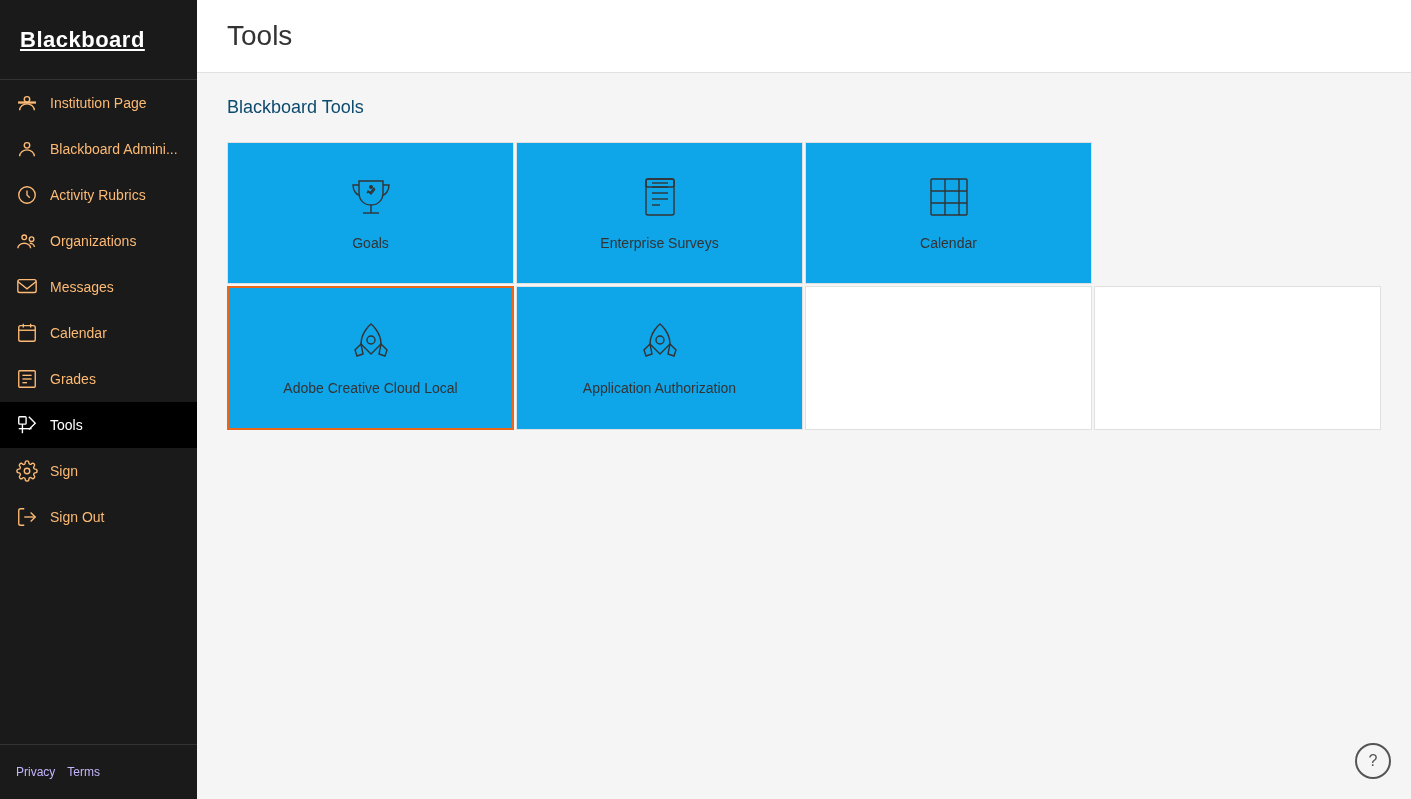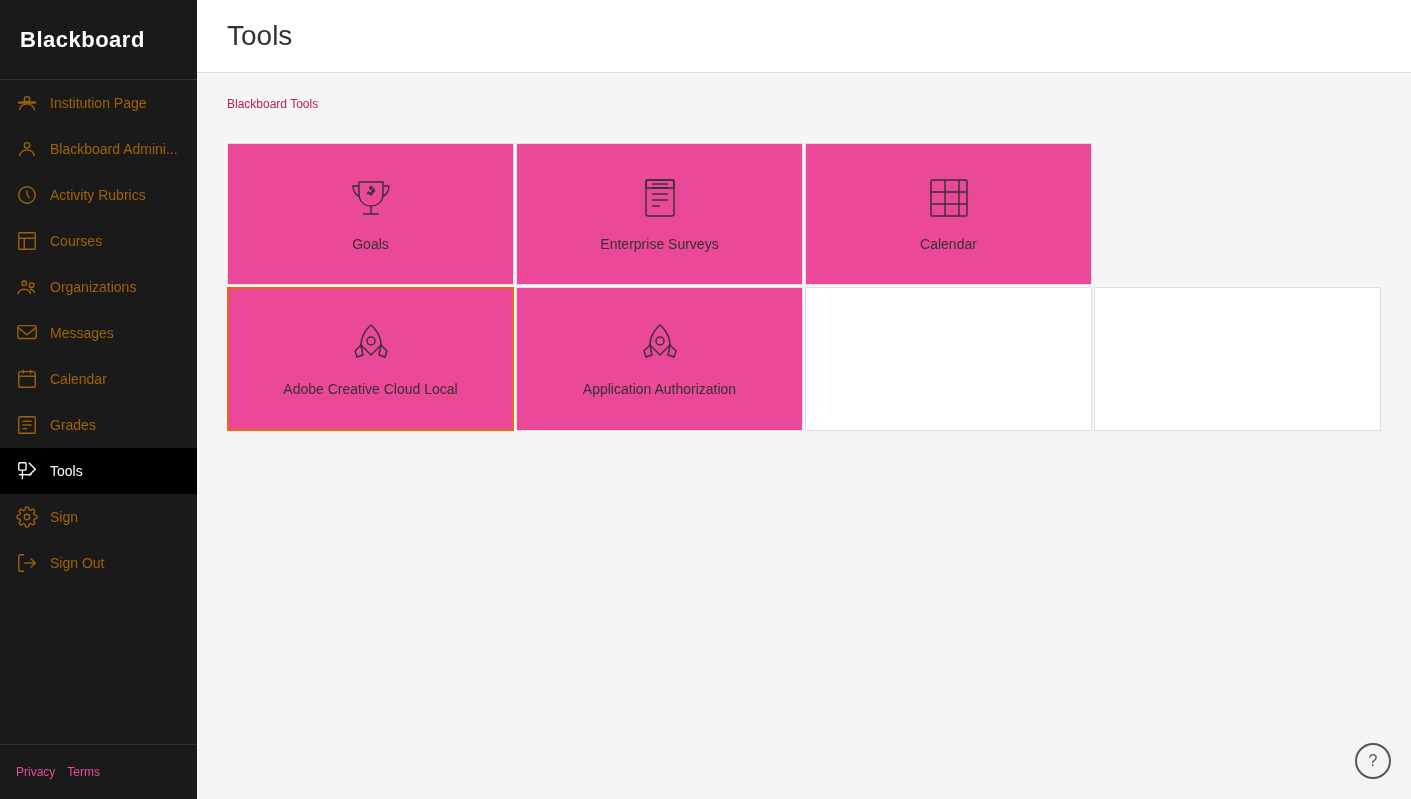--- a/index.html
+++ b/index.html
@@ -14,37 +14,38 @@
       display: flex;
       flex-direction: column;
       height: 100%;
     }
     .sidebar-logo {
       padding: 24px 20px;
       border-bottom: 1px solid #333;
       min-height: 80px;
       display: flex;
       align-items: center;
+      text-decoration: underline;
     }
     .sidebar-logo-text {
       font-size: 22px;
       font-weight: bold;
       color: #fff;
       letter-spacing: 0.5px;
     }
     .sidebar-nav {
       flex: 1;
       overflow-y: auto;
     }
     .sidebar-item {
       display: flex;
       align-items: center;
       padding: 12px 16px;
       cursor: pointer;
-      color: #a16207;
+      color: #fdba74;
       font-size: 14px;
       gap: 12px;
       text-decoration: none;
     }
     .sidebar-item.active {
       background: #000;
       color: #fff;
     }
     .sidebar-item svg {
       width: 22px;
@@ -57,21 +58,21 @@
     .sidebar-footer {
       padding: 12px 0;
       border-top: 1px solid #333;
     }
     .sidebar-footer-links {
       display: flex;
       gap: 12px;
       padding: 8px 16px;
     }
     .sidebar-footer-links a {
-      color: #ec4899;
+      color: #c4b5fd;
       font-size: 12px;
       text-decoration: none;
     }
 
     
     .main {
       flex: 1;
       display: flex;
       flex-direction: column;
       background: #fff;
@@ -86,38 +87,38 @@
       font-size: 28px;
       font-weight: 300;
       color: #333;
     }
     .main-content {
       padding: 24px 30px;
       flex: 1;
       background: #f5f5f5;
     }
     .section-title {
-      font-size: 12px;
-      color: #be185d;
-      margin-bottom: 32px;
+      font-size: 18px;
+      color: #0c4a6e;
+      margin-bottom: 24px;
       font-weight: normal;
     }
     .tools-grid {
       display: grid;
       grid-template-columns: repeat(4, 1fr);
       gap: 2px;
       margin-bottom: 2px;
     }
     .tools-grid-row2 {
       display: grid;
       grid-template-columns: repeat(4, 1fr);
       gap: 2px;
     }
     .tool-card {
-      background: #ec4899;
+      background: #0ea5e9;
       border: 1px solid #e0e0e0;
       display: flex;
       flex-direction: column;
       align-items: center;
       justify-content: center;
       padding: 30px 16px 32px;
       cursor: pointer;
       min-height: 140px;
       gap: 14px;
     }
@@ -188,28 +189,20 @@
     </div>
 
     <div class="sidebar-item">
       <svg viewBox="0 0 24 24">
           <circle cx="12" cy="12" r="9"></circle>
           <path d="M12 7v5l3 3"></path>
         </svg>
       <span>Activity Rubrics</span>
     </div>
 
-    <div class="sidebar-item">
-      <svg viewBox="0 0 24 24">
-          <rect x="3" y="3" width="18" height="18" rx="1"></rect>
-          <line x1="3" y1="9" x2="21" y2="9"></line>
-          <line x1="9" y1="21" x2="9" y2="9"></line>
-        </svg>
-      <span>Courses</span>
-    </div>
 
     <div class="sidebar-item">
       <svg viewBox="0 0 24 24">
           <circle cx="9" cy="8" r="2.5"></circle>
           <circle cx="17" cy="10" r="2.5"></circle>
           <path d="M2 20c0-3 3-5.5 7-5.5s7 2.5 7 5.5"></path>
           <path d="M15 14.5c2.5 0 5 1.5 5 4"></path>
         </svg>
       <span>Organizations</span>
     </div>

